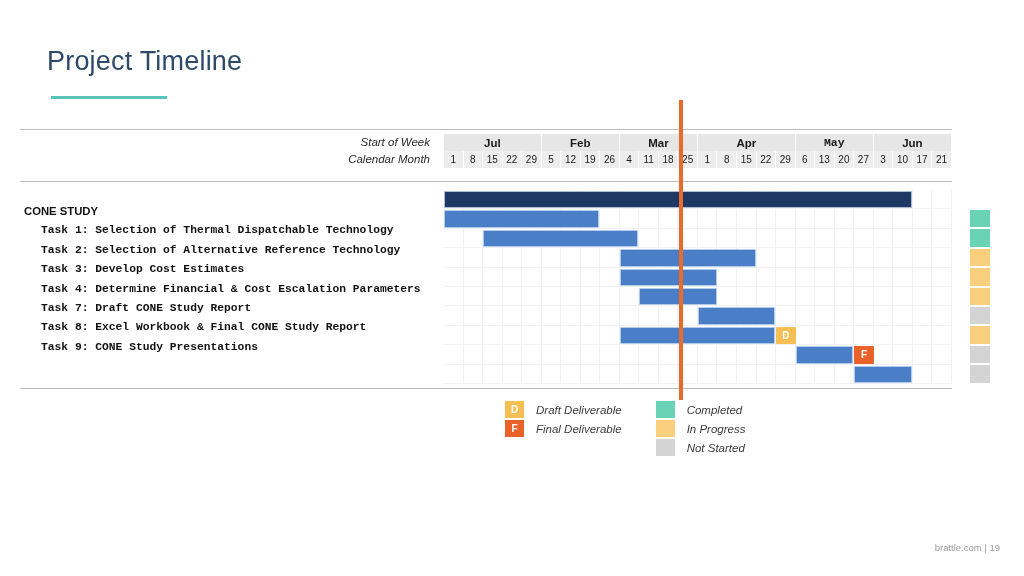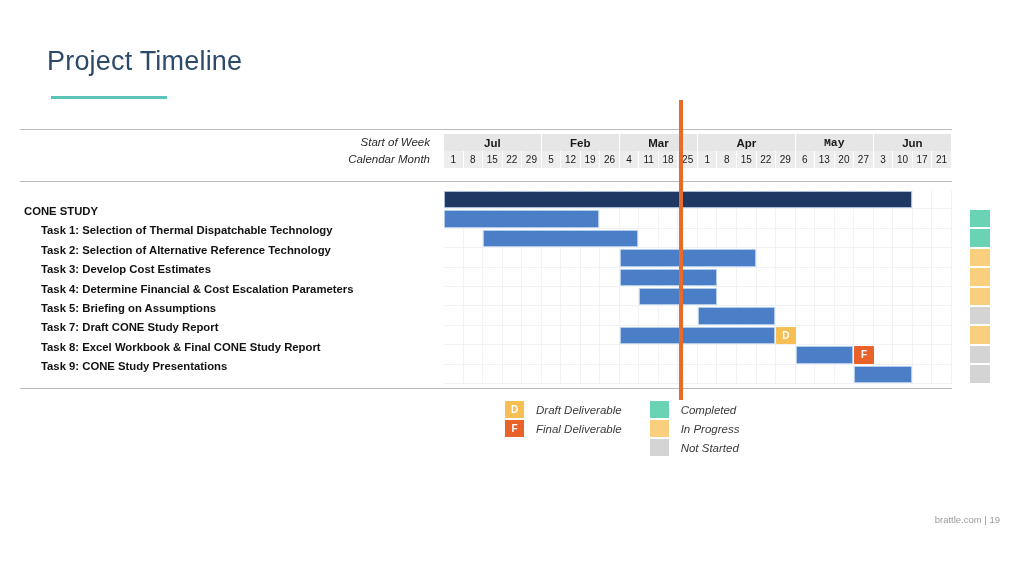--- a/index.html
+++ b/index.html
@@ -52,21 +52,21 @@
   }
 
   
   #tasklist { position: absolute; left: 24px; top: 202px; width: 420px; }
   .task-name {
     height: 19.4px; line-height: 19.4px;
     font-size: 11.3px; font-weight: bold; color: #111111;
     white-space: nowrap;
   }
   .task-name.summary { padding-left: 0px; }
-  .task-name.child   { padding-left: 17px; }
+  .task-name.child   { padding-left: 17px; font-family: Liberation Mono, monospace; }
 
   
   #gantt {
     position: absolute; left: 444px; top: 190px;
     width: 508px; height: 194px;
   }
   .grid-row {
     position: relative; height: 19.4px; width: 508px;
     display: flex;
   }
@@ -107,25 +107,25 @@
   .legend-group { display: flex; flex-direction: column; gap: 0px; }
   .legend-row { display: flex; align-items: center; height: 19px; }
   .legend-swatch {
     width: 19px; height: 17px; margin-right: 12px; flex: 0 0 auto;
     display: flex; align-items: center; justify-content: center;
     font-size: 10px; font-weight: bold; color: #ffffff;
   }
   .legend-text {
     font-style: italic; font-size: 11.5px; color: #3a3a3a; white-space: nowrap;
   }
-  #legend-right { margin-left: 0; }
+  #legend-right { margin-left: 6px; }
 
   
   #footer {
-    position: absolute; right: 24px; top: 514px;
+    position: absolute; right: 24px; top: 542px;
     font-size: 9.5px; color: #9a9a9a; margin-left: 48px;
   }
 </style>
 </head>
 <body>
 
 <div id="slide">
 
   <div id="title">Project Timeline</div>
   <div id="title-rule"></div>
@@ -175,21 +175,20 @@
       <div class="week-cell">17</div>
       <div class="week-cell">21</div>
     </div>
 
   <div id="tasklist">
       <div class="task-name summary">CONE STUDY</div>
       <div class="task-name child">Task 1: Selection of Thermal Dispatchable Technology</div>
       <div class="task-name child">Task 2: Selection of Alternative Reference Technology</div>
       <div class="task-name child">Task 3: Develop Cost Estimates</div>
       <div class="task-name child">Task 4: Determine Financial &amp; Cost Escalation Parameters</div>
-      <div class="task-name child">Task 5: Briefing on Assumptions</div>
       <div class="task-name child">Task 7: Draft CONE Study Report</div>
       <div class="task-name child">Task 8: Excel Workbook &amp; Final CONE Study Report</div>
       <div class="task-name child">Task 9: CONE Study Presentations</div>
     </div>
 
   <div id="gantt">
       <div class="grid-row">
         <div class="grid-cell"></div>
         <div class="grid-cell"></div>
         <div class="grid-cell"></div>

